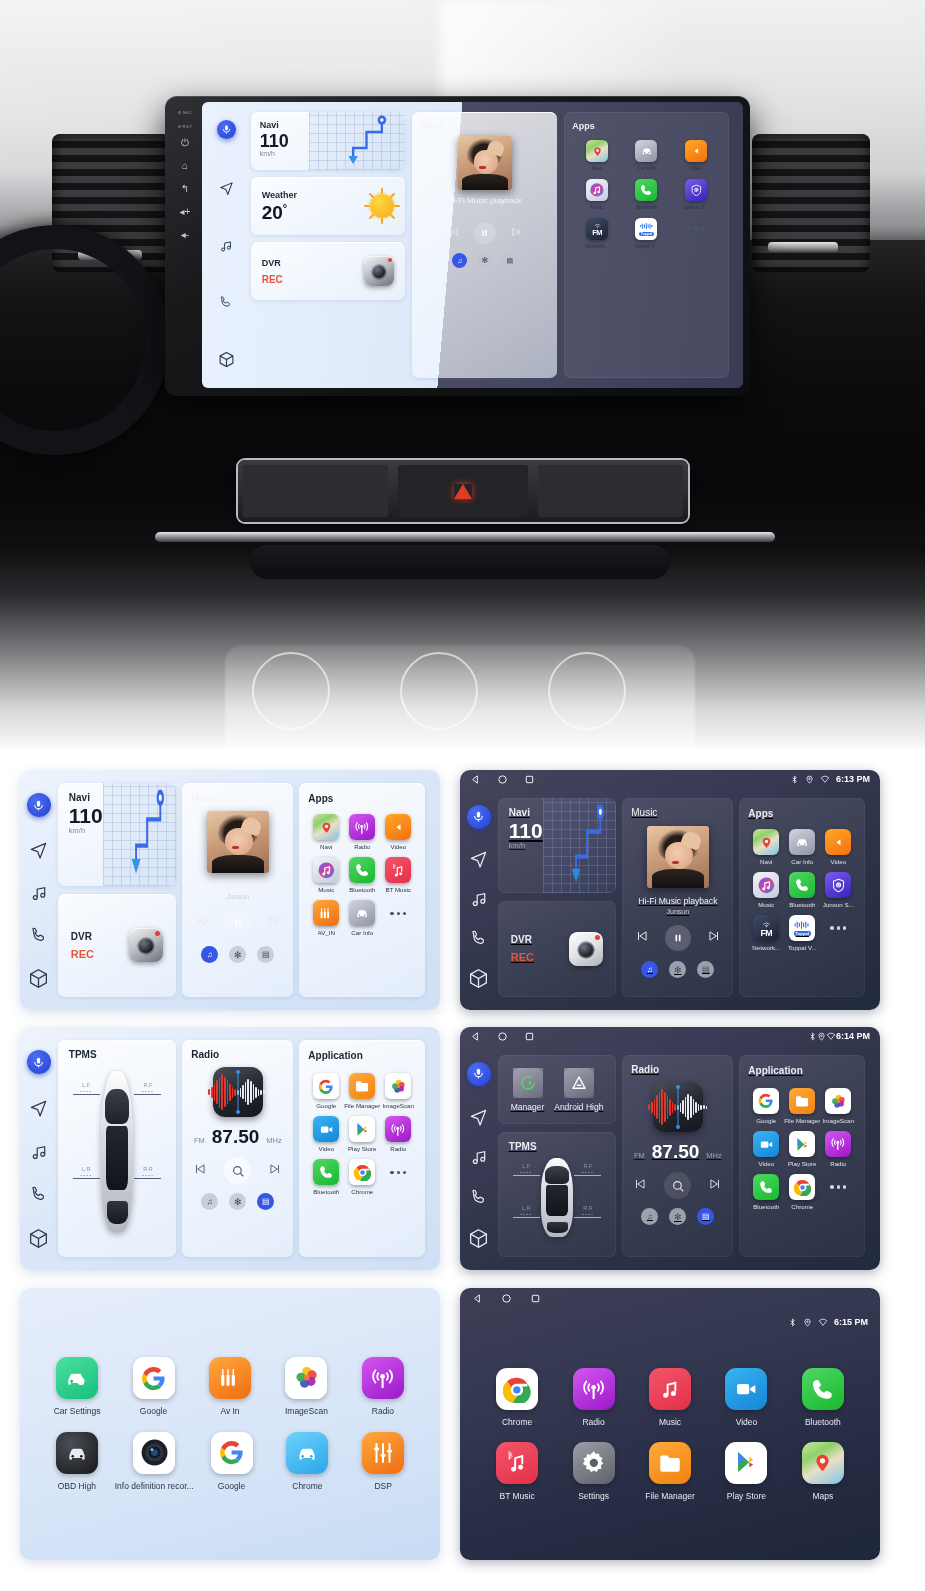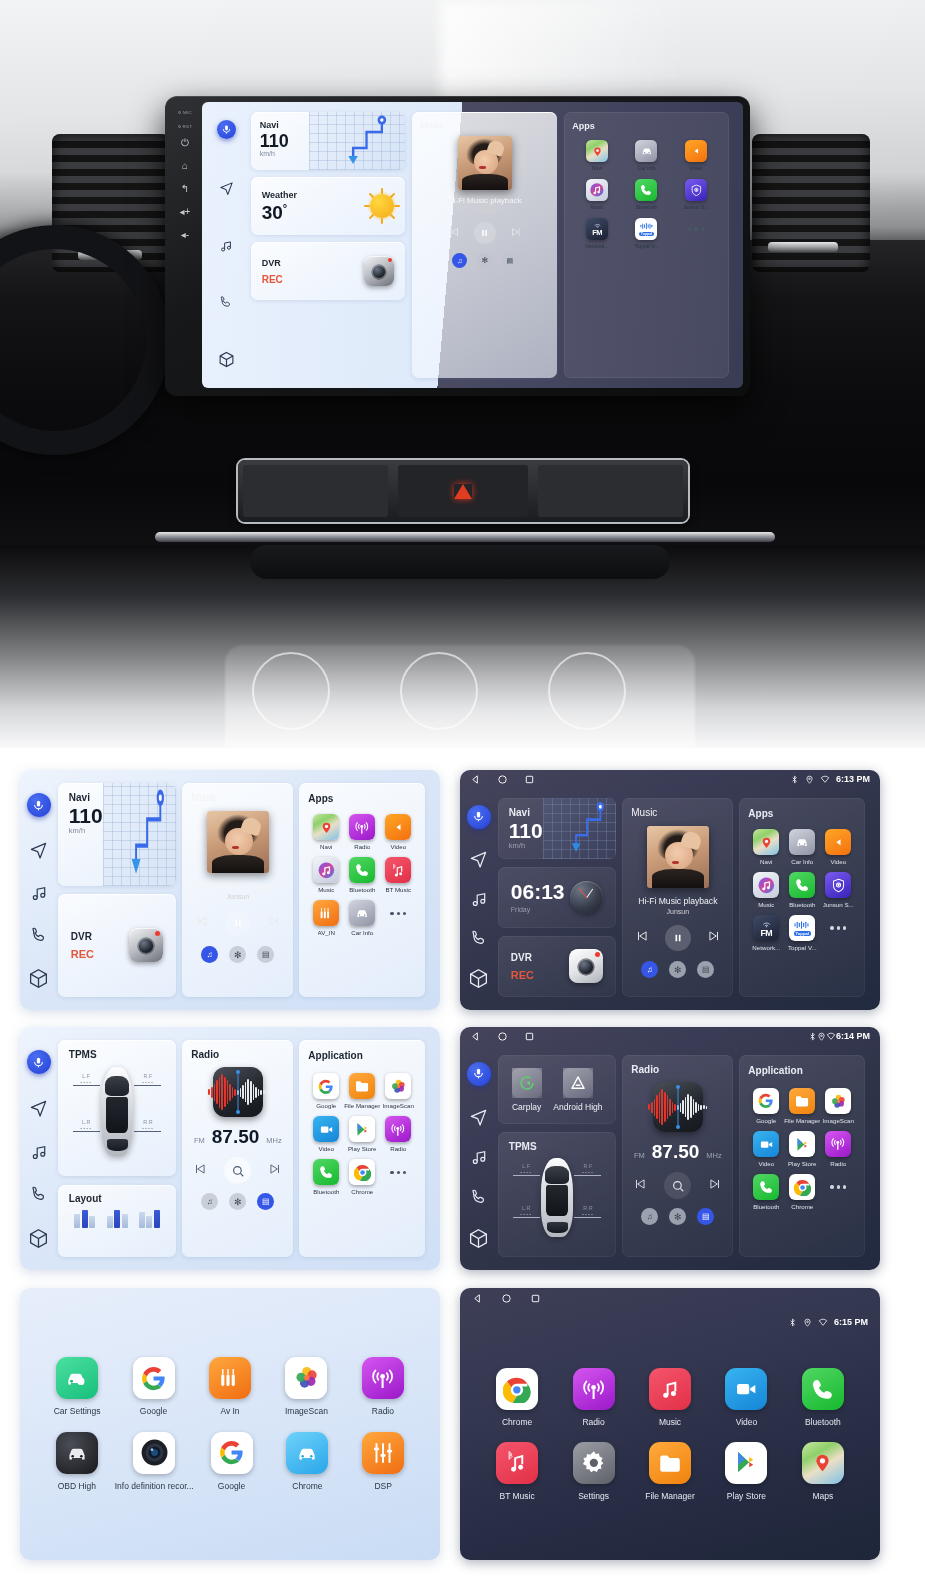--- a/index.html
+++ b/index.html
@@ -58,21 +58,21 @@
   .hu-side .lbl{ font-size:4.4px; letter-spacing:.4px; color:#9a9c9f; margin-bottom:9px;
     display:flex; align-items:center; gap:2px;}
   .hu-side .lbl i{ width:3px;height:3px;border-radius:50%;border:.6px solid #85878a;display:inline-block;}
   .hu-side .k{ font-size:10px; color:#c7c9cc; margin-bottom:13px; line-height:1; }
   .hu-screen{ flex:1; margin-left:3px; border-radius:6px; overflow:hidden;
      box-shadow:inset 0 0 0 1px rgba(255,255,255,.06); position:relative;}
 
   
   .home{ position:relative; width:100%; height:100%; display:flex; overflow:hidden; }
   .home.light{ background:linear-gradient(150deg,#eef4fd 0%,#dbe7f8 45%,#cfdff5 100%); }
-  .home.dark{ background:linear-gradient(155deg,#45445c 0%,#3a3c55 28%,#2e3348 58%,#222a40 100%); }
+  .home.dark{ background:linear-gradient(155deg,#45445c 0%,#3a3c55 28%,#2e3348 58%,#222a40 100%);text-decoration:underline; }
 
   .rail{ width:9%; min-width:32px; display:flex; flex-direction:column;
      align-items:center; justify-content:space-between; padding:5.5% 0 5%; }
   .rail .ricon{ display:block; }
   .mic-btn{ border-radius:50%; background:radial-gradient(circle at 35% 30%,#4a6ef0,#2441d8);
     display:flex; align-items:center; justify-content:center; box-shadow:0 2px 5px rgba(30,50,170,.5); }
 
   .panels{ flex:1; display:flex; gap:1.6%; padding:3.2% 2.8% 3.2% 0; }
   .col{ display:flex; flex-direction:column; gap:4%; }
   .col.left{ width:32%; }
@@ -354,21 +354,21 @@
               <div class="txt">
                 <div class="card-title" style="font-size:9px">Navi</div>
                 <div class="big" style="font-size:18px;margin-top:2px">110</div>
                 <div class="unit" style="font-size:7px">km/h</div>
               </div>
             </div>
             <div class="card clockcard" style="height:58px;padding:8px 11px;">
               <div>
                 <div class="card-title" style="font-size:9px">Weather</div>
                 <div class="clk-time" style="font-size:19px;margin-top:3px">
-                  <span>30</span><span style="font-size:11px;vertical-align:top">°</span>
+                  <span>20</span><span style="font-size:11px;vertical-align:top">°</span>
                 </div>
               </div>
               <div class="sun" style="width:24px;height:24px;">
                 <svg width="36" height="36" viewBox="0 0 36 36" style="position:absolute;left:-6px;top:-6px">
                   <g stroke="#f4aa1a" stroke-width="2" stroke-linecap="round">
                     <line x1="18" y1="1" x2="18" y2="5"></line>
                       <line x1="18" y1="31" x2="18" y2="35"></line>
                     <line x1="1" y1="18" x2="5" y2="18"></line>
                       <line x1="31" y1="18" x2="35" y2="18"></line>
                     <line x1="6" y1="6" x2="9" y2="9"></line>
@@ -838,27 +838,20 @@
                   <circle cx="78" cy="9" r="2" fill="#fff"></circle>
                 <polygon points="45,55 39,46 51,46" fill="#2b8fe8"></polygon>
               </svg>
             </div>
             <div class="txt">
               <div class="card-title" style="font-size:10px">Navi</div>
               <div class="big" style="font-size:21px;margin-top:2px">110</div>
               <div class="unit" style="font-size:7.5px">km/h</div>
             </div>
           </div>
-          <div class="card clockcard" style="flex:1;padding:9px 13px;">
-            <div>
-              <div class="clk-time" style="font-size:21px">06:13</div>
-              <div class="clk-day" style="font-size:7px;margin-top:3px">Friday</div>
-            </div>
-            <div class="analog" style="width:33px;height:33px;"></div>
-          </div>
           <div class="card dvr" style="flex:1;padding:9px 13px;">
             <div>
               <div class="card-title" style="font-size:10px">DVR</div>
               <div class="rec" style="font-size:11px;margin-top:6px">REC</div>
             </div>
             <div class="cam" style="width:34px;height:34px;background:linear-gradient(150deg,#ffffff,#e1e3e7 50%,#aeb1b7);">
               <div class="lens" style="width:17px;height:17px"></div>
                 <div class="dot" style="width:5px;height:5px"></div>
             </div>
           </div>
@@ -1077,40 +1070,20 @@
                   <div class="tl" style="font-size:5.4px">L.R</div>
                    <div class="tv" style="font-size:6px">----</div>
                    <div class="tline"></div>
                 </div>
                 <div class="tyre" style="width: 28%; top: 58%; right: 4%;">
                   <div class="tl" style="font-size:5.4px">R.R</div>
                    <div class="tv" style="font-size:6px">----</div>
                    <div class="tline"></div>
                 </div>
               </div>
-          </div>
-          <div class="card" style="flex:1;padding:8px 11px;">
-            <div class="card-title" style="font-size:10px">Layout</div>
-            <div class="layout-icons" style="margin-top:6px;">
-              <div class="lay">
-                  <i style="width:6px;height:14px"></i>
-                  <i class="b" style="width:6px;height:18px"></i>
-                  <i style="width:6px;height:12px"></i>
-                </div>
-              <div class="lay">
-                  <i style="width:6px;height:12px"></i>
-                  <i class="b" style="width:6px;height:18px"></i>
-                  <i style="width:6px;height:14px"></i>
-                </div>
-              <div class="lay">
-                  <i style="width:6px;height:16px"></i>
-                  <i style="width:6px;height:12px"></i>
-                  <i class="b" style="width:6px;height:18px"></i>
-                </div>
-            </div>
           </div>
         </div>
         <div class="col mid">
           <div class="card radio" style="height:100%;padding:9px;">
             <div class="card-title" style="font-size:10px;align-self:flex-start">Radio</div>
             <div class="radio-icon" style="width:50px;height:50px;margin:7px 0 9px;">
               <div class="wave" id="lr-wave">
                   <i style="height: 6px; background: rgb(224, 54, 44);"></i>
                   <i style="height: 11px; background: rgb(224, 54, 44);"></i>
                   <i style="height: 17px; background: rgb(224, 54, 44);"></i>
@@ -1346,21 +1319,21 @@
             <div class="cp-row" id="dr-cp" style="height:100%;">
                 <div class="cp-item">
                   <div class="cp-icon" style="width: 30px; height: 30px;">
                     <div class="ic" style="background:linear-gradient(150deg,rgba(255,255,255,.32),rgba(255,255,255,.12))">
       <svg width="18" height="18" viewBox="0 0 24 24" fill="none" stroke="#5ed06a" stroke-width="2">
                         <path d="M20 12a8 8 0 11-3.2-6.4"></path>
                         <path d="M11 12l5-3v6z" fill="#5ed06a" stroke="none"></path>
                       </svg>
                     </div>
                   </div>
-                  <div class="cp-lbl" style="font-size: 8.5px; margin-top: 4px;">Carplay</div>
+                  <div class="cp-lbl" style="font-size: 8.5px; margin-top: 4px;">Manager</div>
                 </div>
                 <div class="cp-item">
                   <div class="cp-icon" style="width: 30px; height: 30px;">
                     <div class="ic" style="background:linear-gradient(150deg,rgba(255,255,255,.32),rgba(255,255,255,.12))">
       <svg width="18" height="18" viewBox="0 0 24 24" fill="#fff">
                         <path d="M12 4l8 15H4z" fill="none" stroke="#fff" stroke-width="2" stroke-linejoin="round"></path>
                         <path d="M9 15h6" stroke="#fff" stroke-width="2"></path>
                       </svg>
                     </div>
                   </div>

